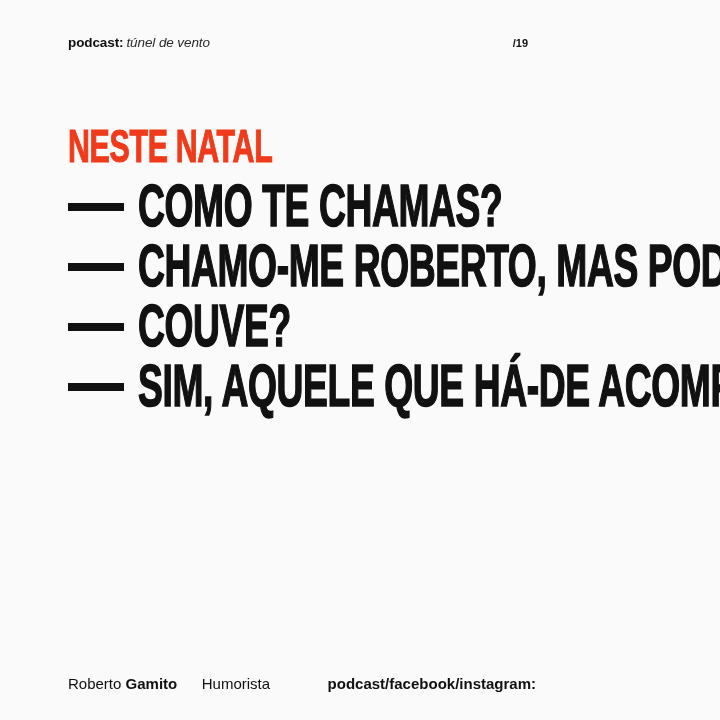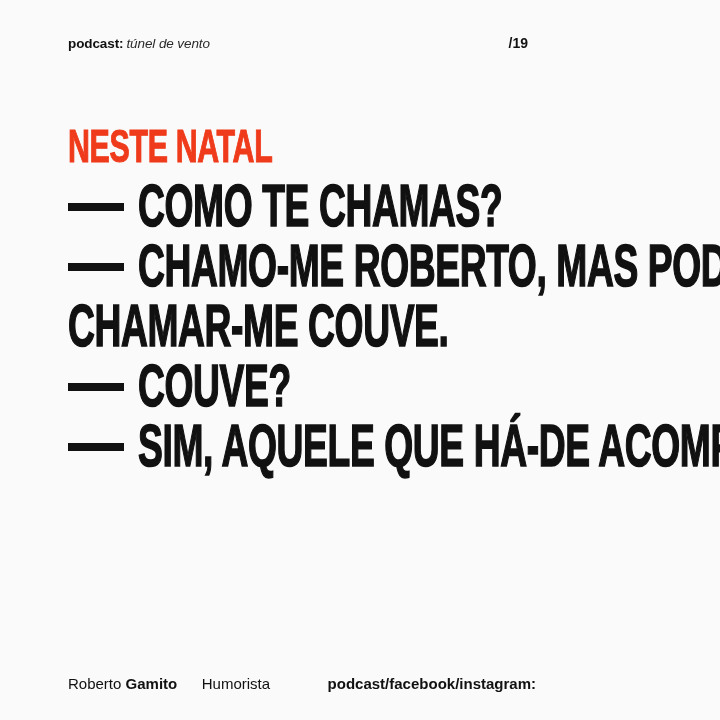--- a/index.html
+++ b/index.html
@@ -49,21 +49,21 @@
   }
 
   .header-title {
     font-style: italic;
     font-weight: normal;
     color: #2b2b2b;
     margin-left: 3px;
   }
 
   .page-number {
-    font-size: 14px;
+    font-size: 11px;
     font-weight: bold;
     line-height: 1;
     color: #111111;
     white-space: nowrap;
     text-align: right;
   }
 
   
   .content {
     position: absolute;
@@ -183,24 +183,20 @@
       <li class="line">
         <span class="dash"></span>
         <span class="line-text">COMO TE CHAMAS?</span>
       </li>
 
       <li class="line">
         <span class="dash"></span>
         <span class="line-text">CHAMO-ME ROBERTO, MAS PODES</span>
       </li>
 
-      <li class="line continuation">
-
-        <span class="line-text">CHAMAR-ME COUVE.</span>
-      </li>
 
       <li class="line">
         <span class="dash"></span>
         <span class="line-text">COUVE?</span>
       </li>
 
       <li class="line">
         <span class="dash"></span>
         <span class="line-text">SIM, AQUELE QUE HÁ-DE ACOMPANHAR</span>
       </li>

